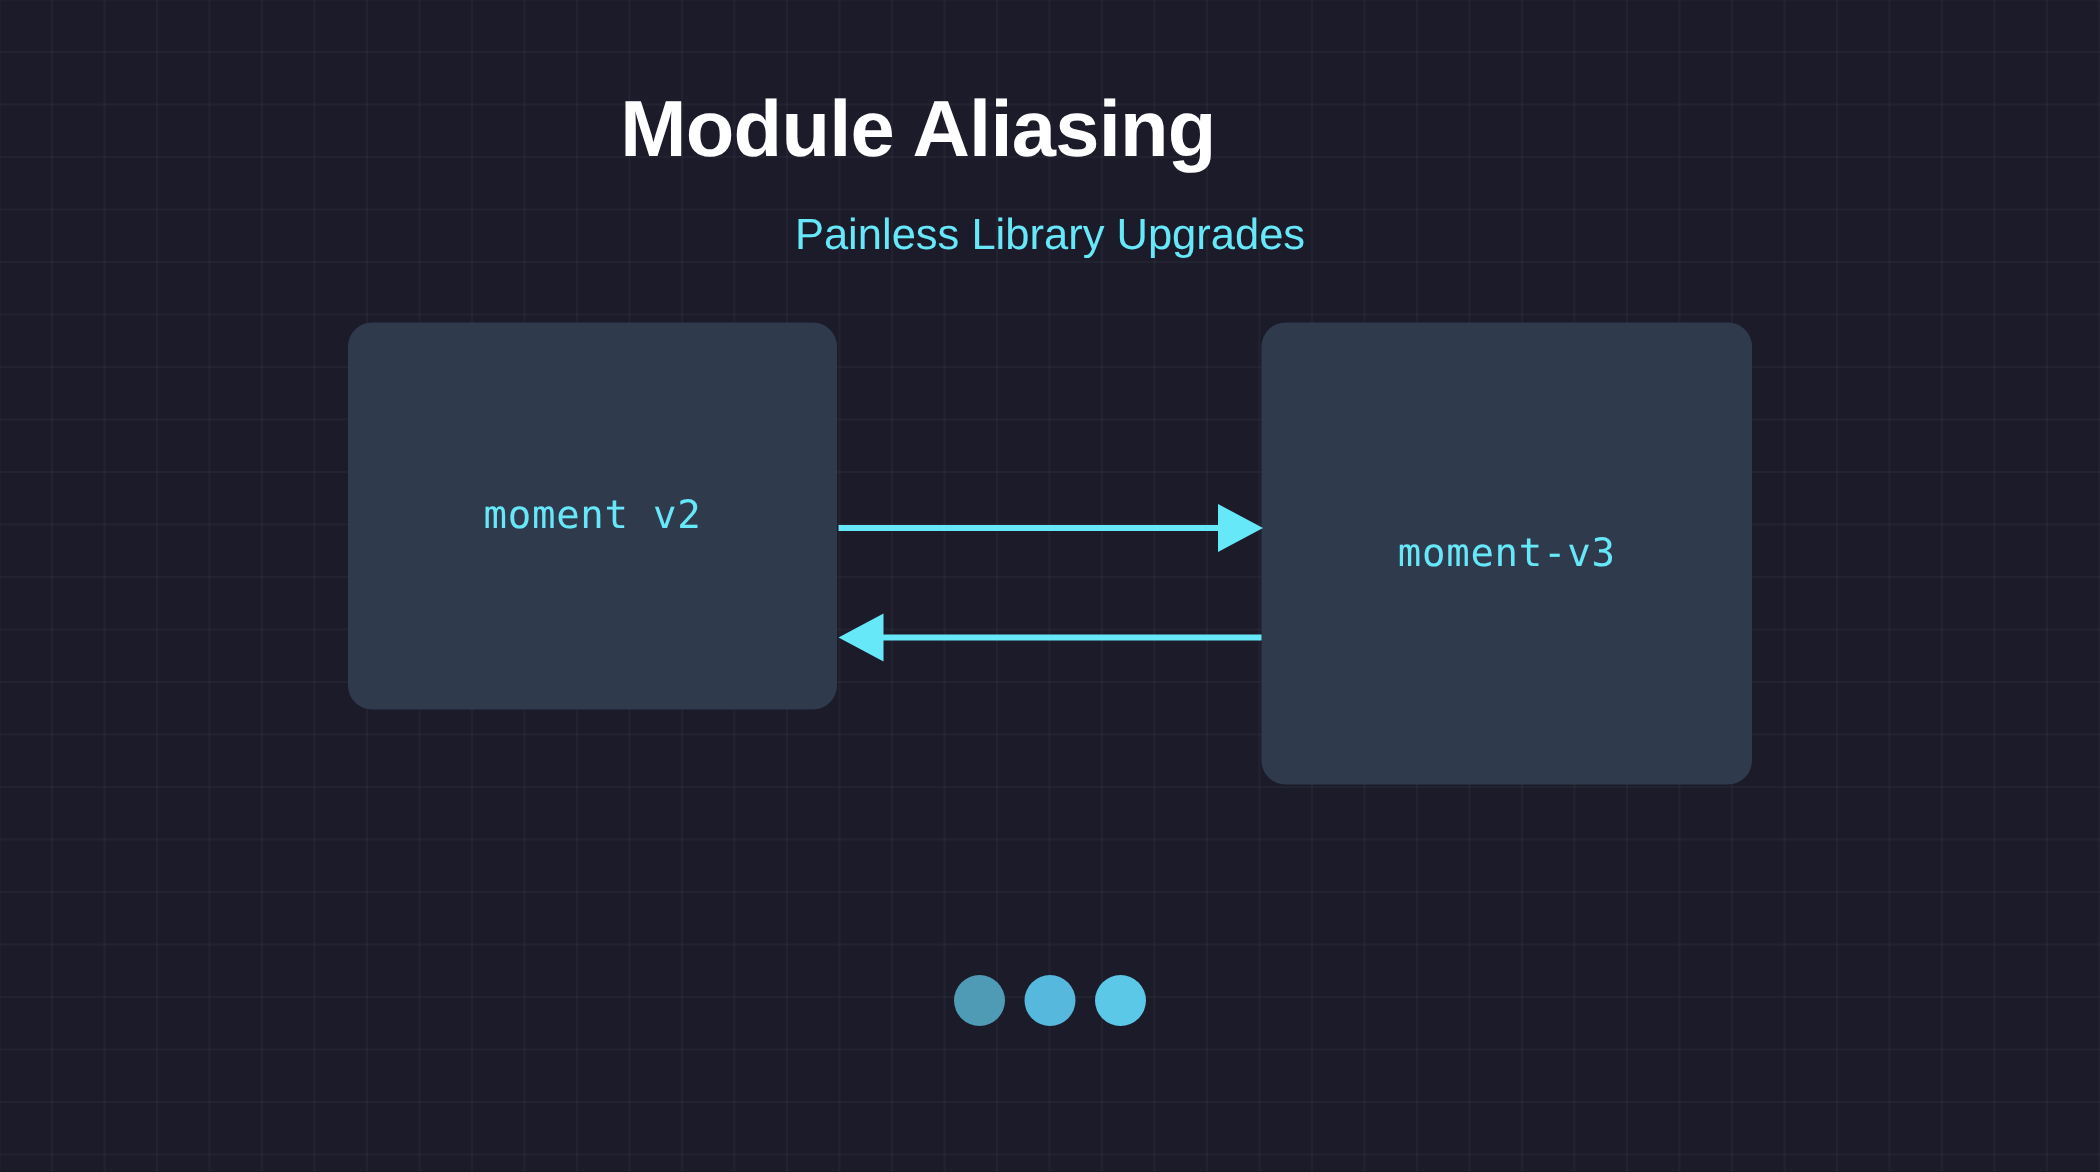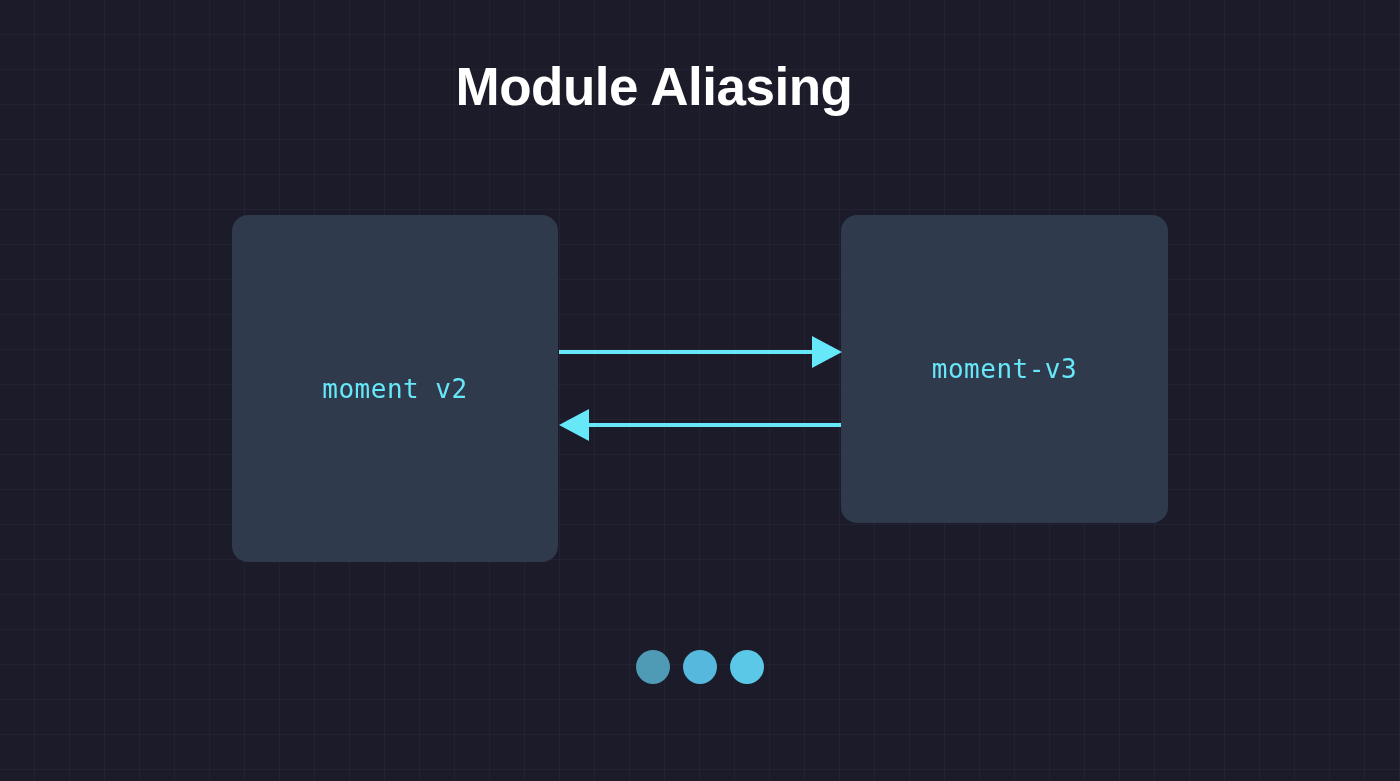--- a/index.html
+++ b/index.html
@@ -30,21 +30,20 @@
     top: 58px;
     width: 1224px;
     text-align: center;
     font-family: "Liberation Sans", sans-serif;
     font-size: 53px;
     font-weight: bold;
     letter-spacing: -0.5px;
     color: #ffffff;
     line-height: 1.1;
     white-space: nowrap;
-    padding-left: 42px;
   }
 
   .subtitle {
     position: absolute;
     left: 0;
     top: 140px;
     width: 1400px;
     text-align: center;
     font-family: "Liberation Sans", sans-serif;
     font-size: 29px;
@@ -66,21 +65,21 @@
 
   .node-label {
     font-family: "DejaVu Sans Mono", "Liberation Mono", monospace;
     font-size: 26px;
     font-weight: normal;
     letter-spacing: 0.5px;
     color: #67e8f9;
     white-space: nowrap;
   }
 
-  #node-source { left: 232px; top: 215px; width: 326px; height: 347px; }
+  #node-source { left: 232px; top: 215px; width: 326px; height: 258px; }
   #node-target { left: 841px; top: 215px; width: 327px; height: 308px; }
 
   
   .arrow-layer {
     position: absolute;
     left: 0;
     top: 0;
     width: 1400px;
     height: 781px;
     pointer-events: none;
@@ -108,20 +107,21 @@
   .dot.d2 { background: #56b8dc; }
   .dot.d3 { background: #5bc8e8; }
 </style>
 </head>
 <body>
 
 <div id="stage">
 
   <div class="title">Module Aliasing</div>
 
+  <div class="subtitle">Painless Library Upgrades</div>
 
   <div class="node" id="node-source">
     <span class="node-label">moment v2</span>
   </div>
 
   <div class="node" id="node-target">
     <span class="node-label">moment-v3</span>
   </div>
 
   <svg class="arrow-layer" viewBox="0 0 1400 781">

